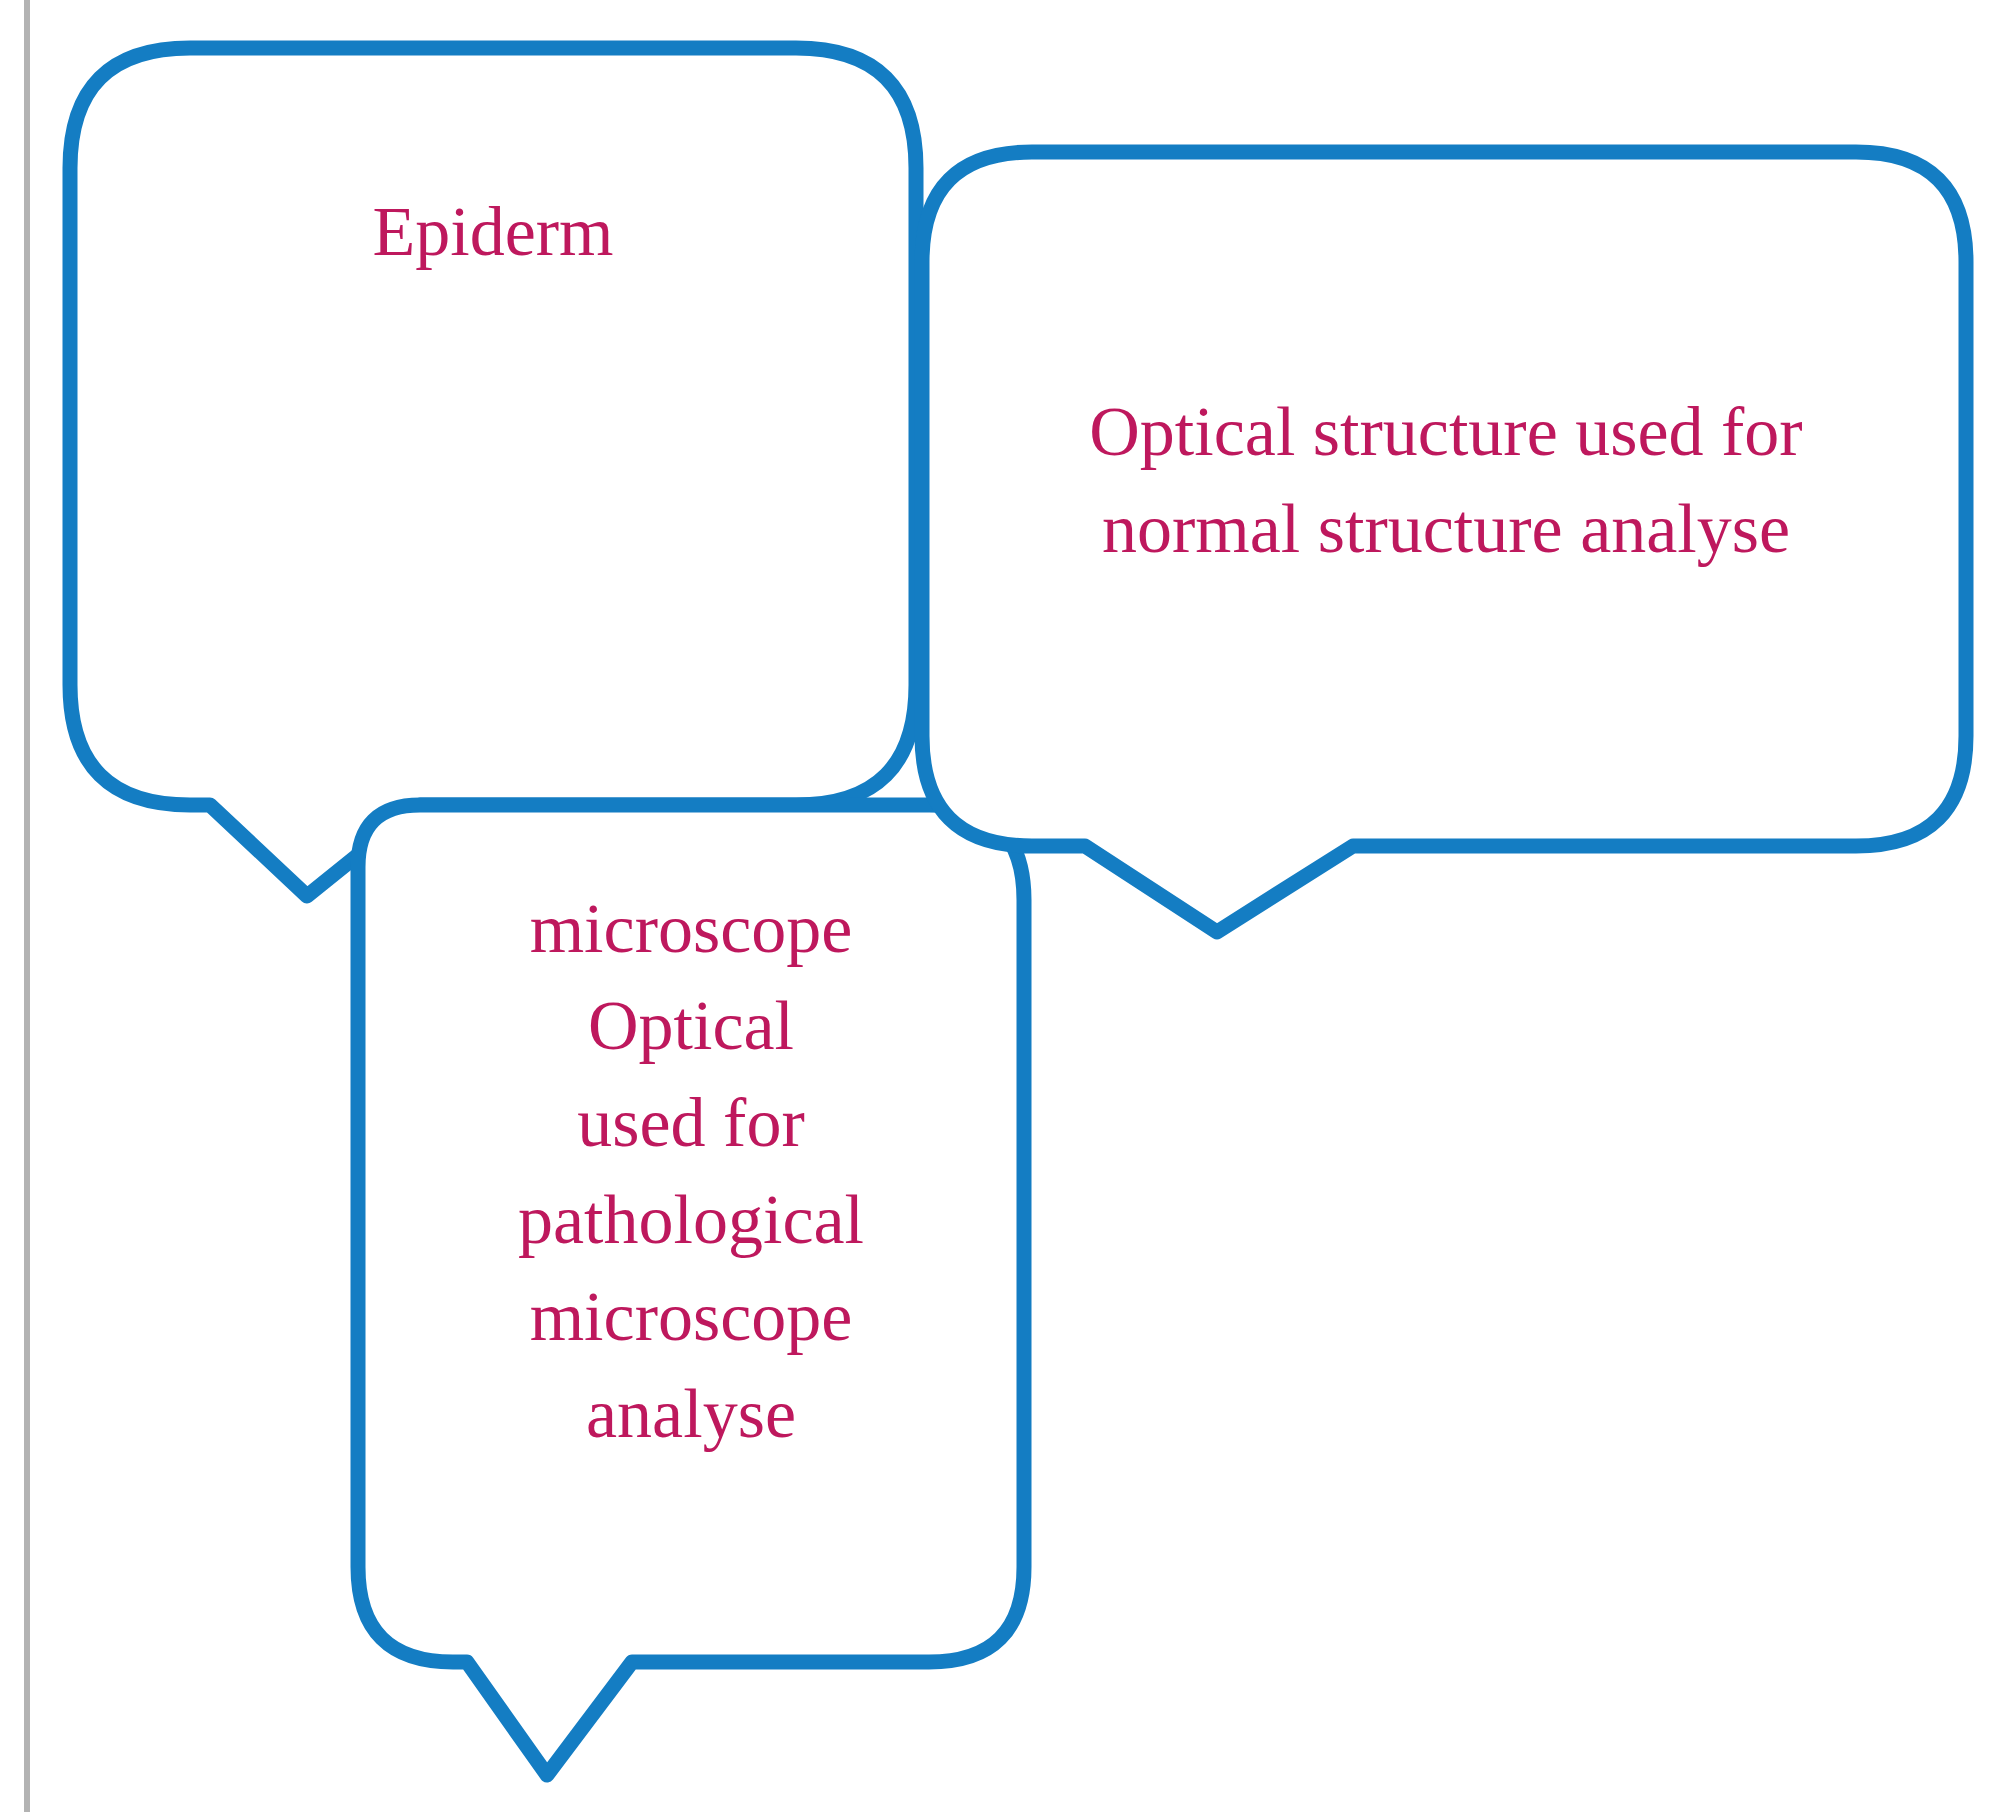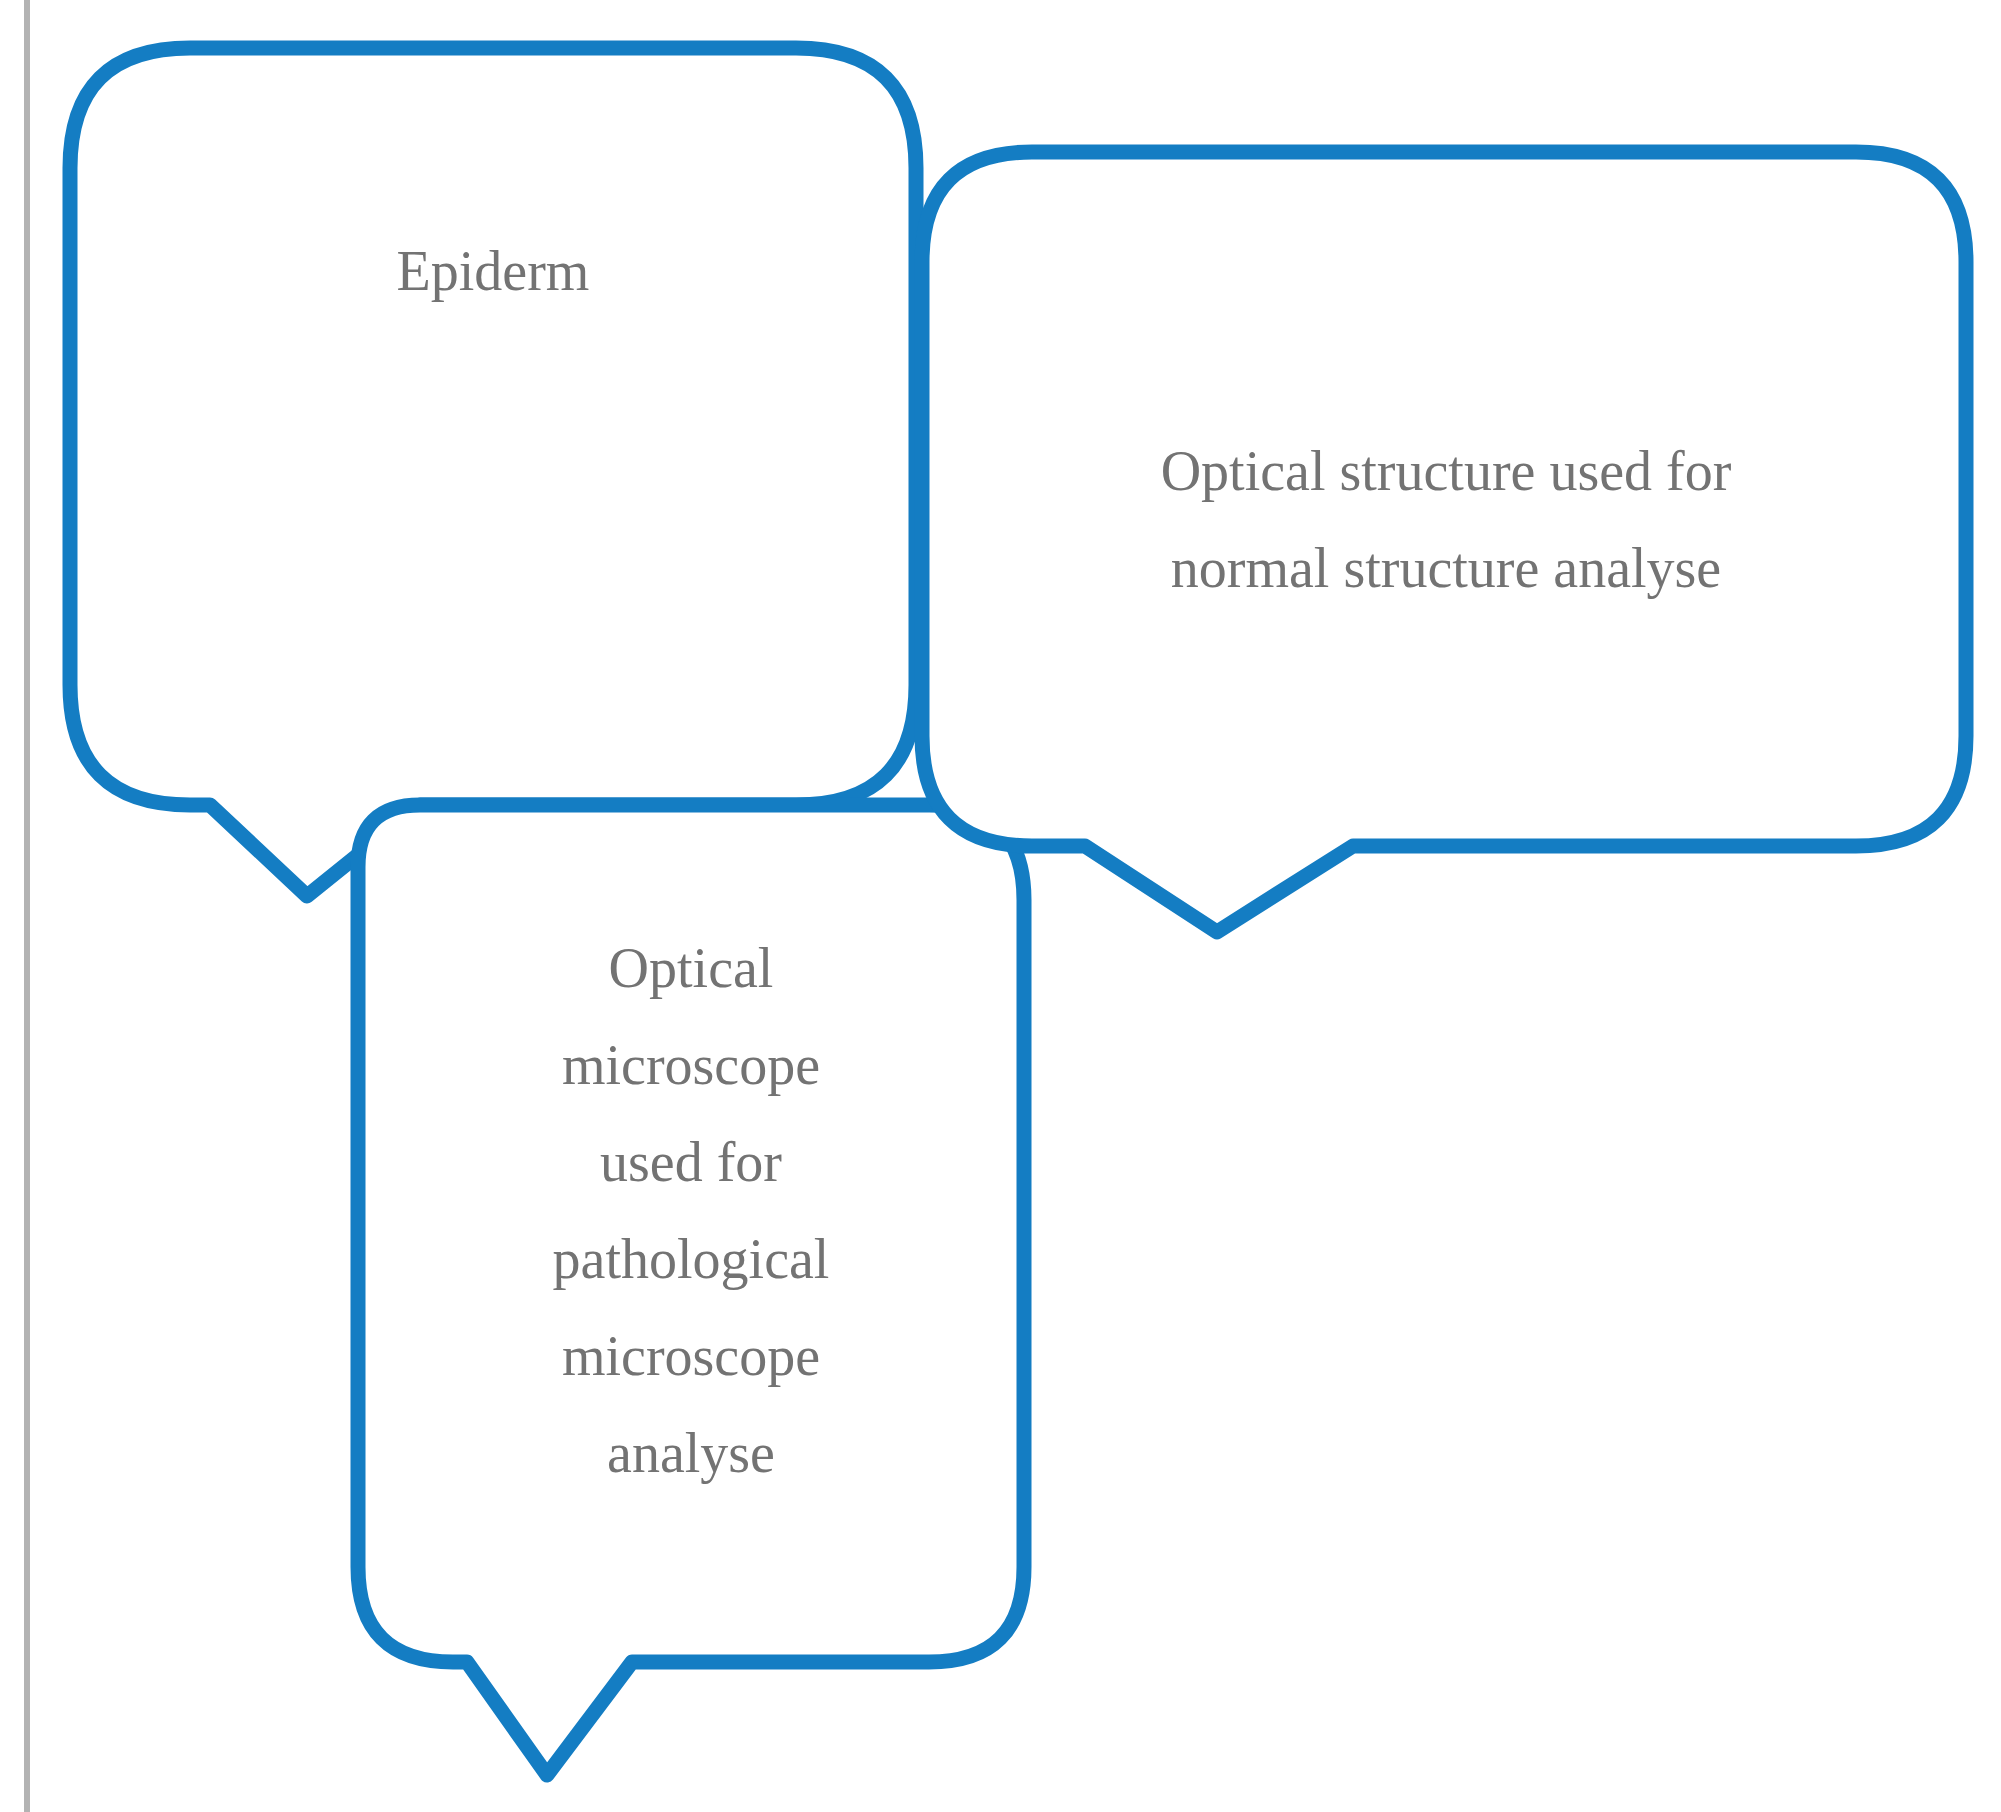--- a/index.html
+++ b/index.html
@@ -27,26 +27,25 @@
     stroke: #147dc3;
     stroke-width: 15;
     stroke-linejoin: round;
     stroke-linecap: round;
   }
   .margin-line {
     fill: #b3b3b3;
   }
   .label {
     position: absolute;
-    color: #737373;
-    font-size: 56px;
+    color: #be185d;
+    font-size: 70px;
     line-height: 97px;
     text-align: center;
     white-space: nowrap;
-    margin-top: 40px;
   }
   .label .line { display: block; }
   .label-epiderm      { left: 70px;  top: 183px; width: 846px;  }
   .label-normal       { left: 926px; top: 383px; width: 1040px; }
   .label-pathological { left: 358px; top: 880px; width: 666px;  }
 </style>
 </head>
 <body>
 
 <div class="canvas">
@@ -101,21 +100,21 @@
   <div class="label label-epiderm">
     <span class="line">Epiderm</span>
   </div>
 
   <div class="label label-normal">
     <span class="line">Optical structure used for</span>
     <span class="line">normal structure analyse</span>
   </div>
 
   <div class="label label-pathological">
+    <span class="line">microscope</span>
     <span class="line">Optical</span>
-    <span class="line">microscope</span>
     <span class="line">used for</span>
     <span class="line">pathological</span>
     <span class="line">microscope</span>
     <span class="line">analyse</span>
   </div>
 
 </div>
 
 </body></html>

